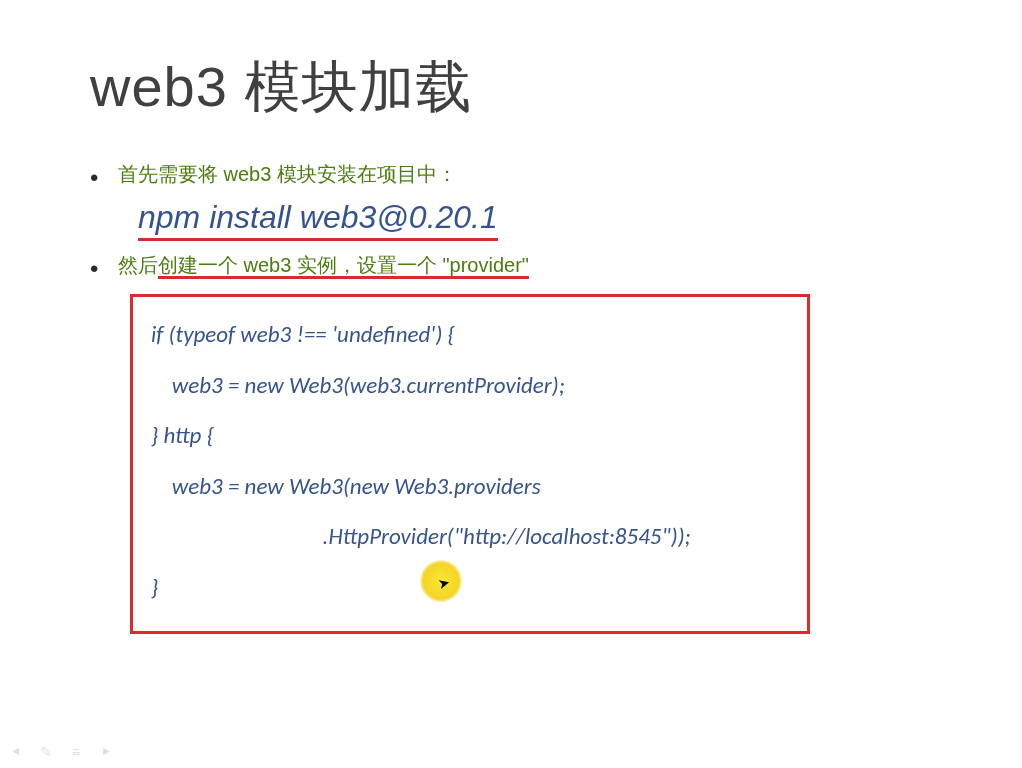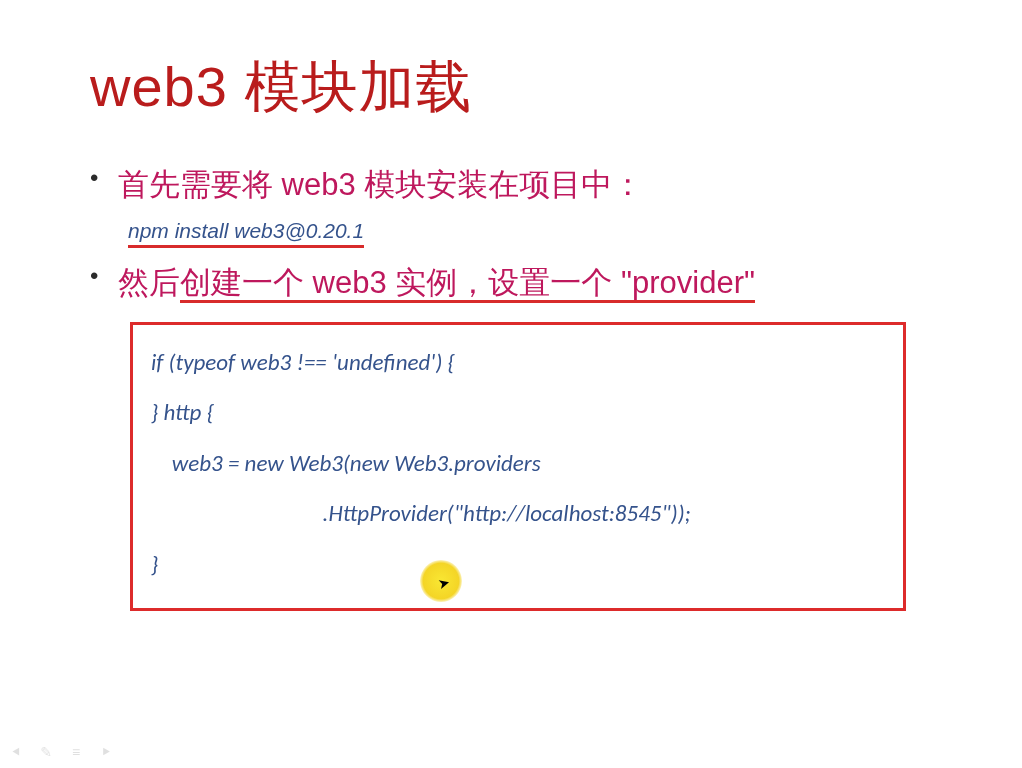--- a/index.html
+++ b/index.html
@@ -11,65 +11,65 @@
       width: 1022px;
       height: 768px;
       background: #ffffff;
       font-family: "Microsoft YaHei", "SimSun", Arial, sans-serif;
       padding: 50px 90px 30px 90px;
       position: relative;
       overflow: hidden;
     }
     .title {
       font-size: 56px;
-      color: #b91c1c;
+      color: #404040;
       font-weight: 300;
       margin-bottom: 30px;
       letter-spacing: 1px;
     }
     .bullet-list {
       list-style: none;
     }
     .bullet-item {
       position: relative;
       padding-left: 28px;
-      font-size: 31px;
-      color: #be185d;
+      font-size: 20px;
+      color: #4d7c0f;
       line-height: 1.85;
       margin-bottom: 0px;
     }
     .bullet-item::before {
       content: "•";
       position: absolute;
       left: 0px;
       font-size: 24px;
       color: #2b2b2b;
     }
     .install-line {
       font-style: italic;
       color: #35538c;
-      font-size: 21px;
-      margin-left: 38px;
+      font-size: 32px;
+      margin-left: 48px;
       margin-top: 6px;
       margin-bottom: 6px;
       display: inline-block;
       border-bottom: 3px solid #d82b2b;
       padding-bottom: 2px;
     }
     .underline-red {
       border-bottom: 3px solid #d82b2b;
       padding-bottom: 0px;
       display: inline;
     }
     .code-block {
       border: 3px solid #dd2b2b;
       margin-left: 40px;
       margin-top: 10px;
       padding: 12px 18px 18px 18px;
-      width: 776px;
+      width: 680px;
     }
     .code-line {
       font-family: "Calibri", Arial, sans-serif;
       font-style: italic;
       color: #35538c;
       font-size: 23px;
       line-height: 2.2;
       white-space: pre;
     }
     .cursor-highlight {
@@ -130,20 +130,21 @@
 </div>
 
 <ul class="bullet-list">
   <li class="bullet-item">
     <span>然后</span><span class="underline-red">创建一个 web3 实例，设置一个 "provider"</span>
   </li>
 </ul>
 
 <div class="code-block">
   <div class="code-line">if (typeof web3 !== 'undefined') {</div>
+  <div class="code-line">    web3 = new Web3(web3.currentProvider);</div>
   <div class="code-line">} http {</div>
   <div class="code-line">    web3 = new Web3(new Web3.providers</div>
   <div class="code-line">                                 .HttpProvider("http://localhost:8545"));</div>
   <div class="code-line">}</div>
 </div>
 
 <div class="cursor-highlight"></div>
 <div class="cursor-arrow">➤</div>
 
 <div class="footer-controls">

